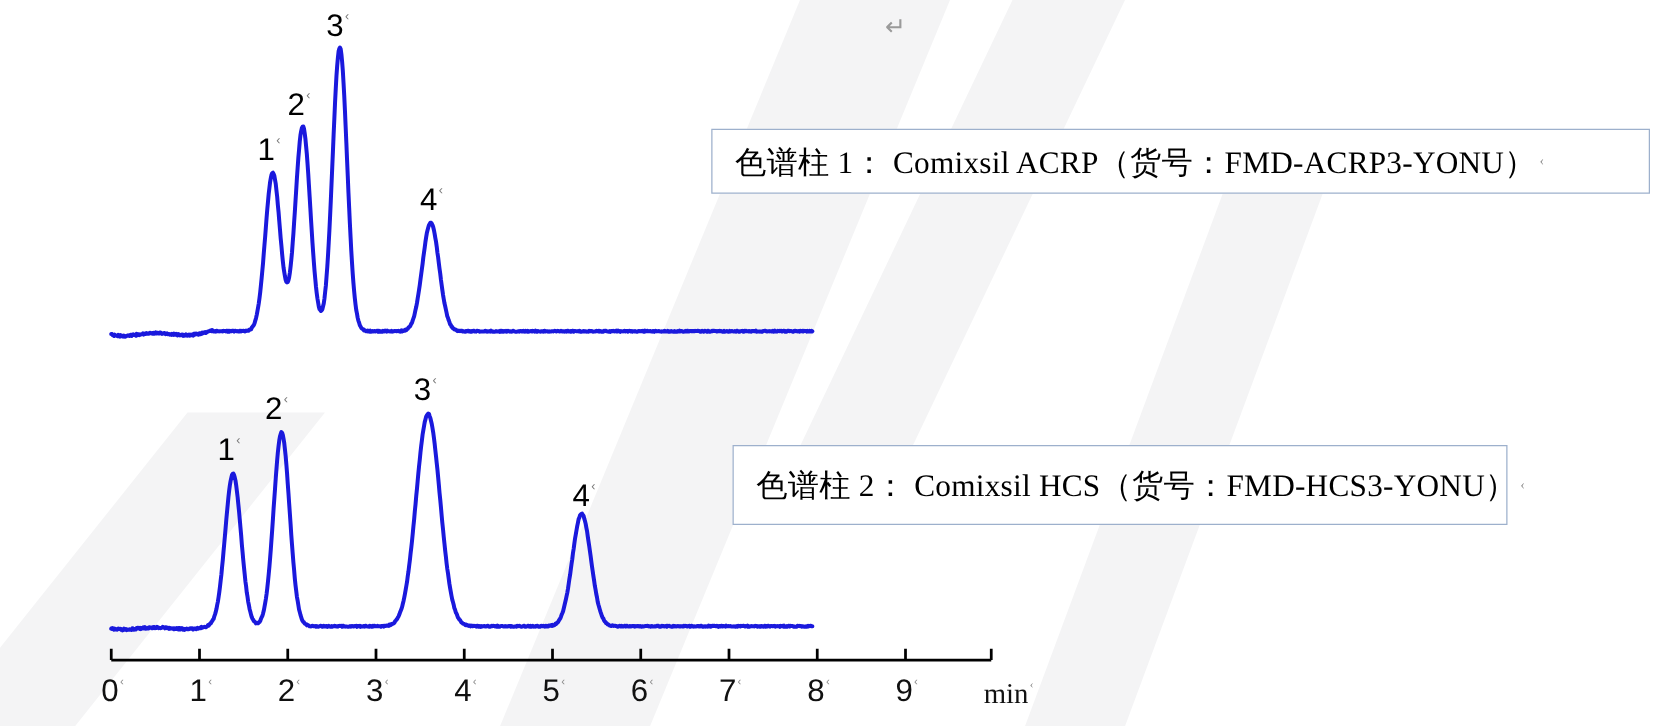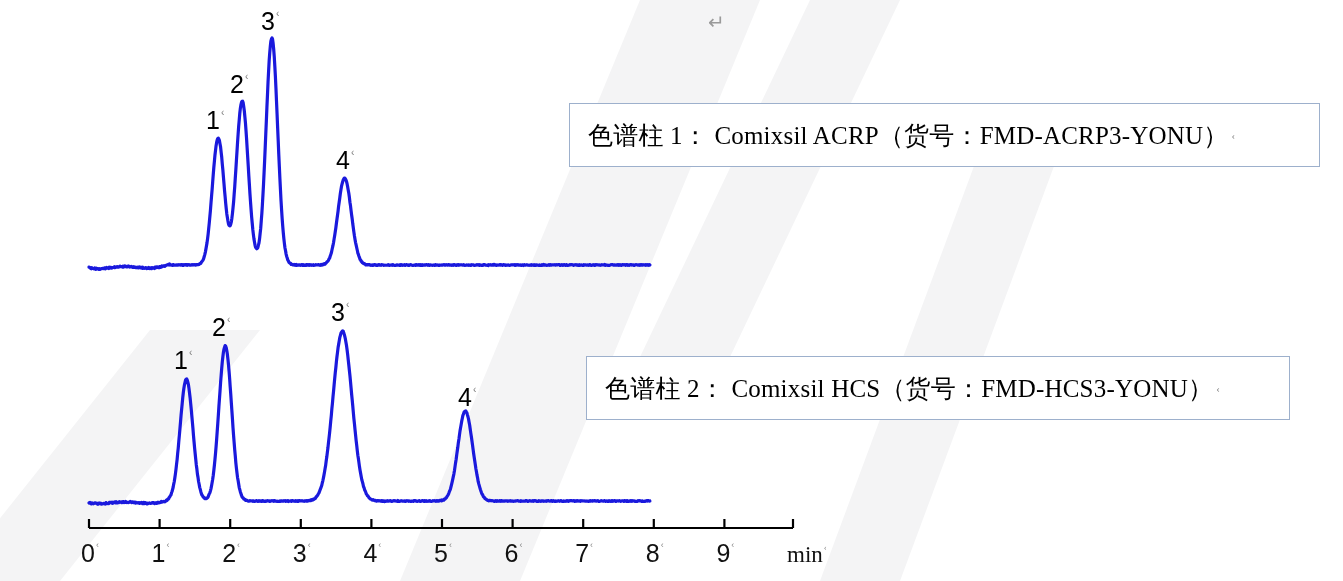--- a/index.html
+++ b/index.html
@@ -163,23 +163,23 @@
       <div class="axis-tick-label" style="left: 434px; top: 541px;"><span>5</span><span class="mark">‹</span></div>
       <div class="axis-tick-label" style="left: 504.6px; top: 541px;"><span>6</span><span class="mark">‹</span></div>
       <div class="axis-tick-label" style="left: 575.2px; top: 541px;"><span>7</span><span class="mark">‹</span></div>
       <div class="axis-tick-label" style="left: 645.8px; top: 541px;"><span>8</span><span class="mark">‹</span></div>
       <div class="axis-tick-label" style="left: 716.4px; top: 541px;"><span>9</span><span class="mark">‹</span></div>
       <div class="axis-unit" style="left: 787px; top: 543px;"><span>min</span><span class="mark">‹</span></div>
     </div>
 
   <div class="pilcrow" style="left:708px; top:12px;">↵</div>
 
-  <div class="legend-box" style="left:569px; top:103px; width:751px; height:64px;">
+  <div class="legend-box" style="left:569px; top:103px; width:751px; height:52px;">
     <span class="legend-text">色谱柱 1： Comixsil ACRP（货号：FMD-ACRP3-YONU）</span>
     <span class="legend-mark">‹</span>
   </div>
 
-  <div class="legend-box" style="left:586px; top:356px; width:704px; height:64px;">
+  <div class="legend-box" style="left:586px; top:356px; width:620px; height:64px;">
     <span class="legend-text">色谱柱 2： Comixsil HCS（货号：FMD-HCS3-YONU）</span>
     <span class="legend-mark">‹</span>
   </div>
 
 </div>
 
 </body></html>

